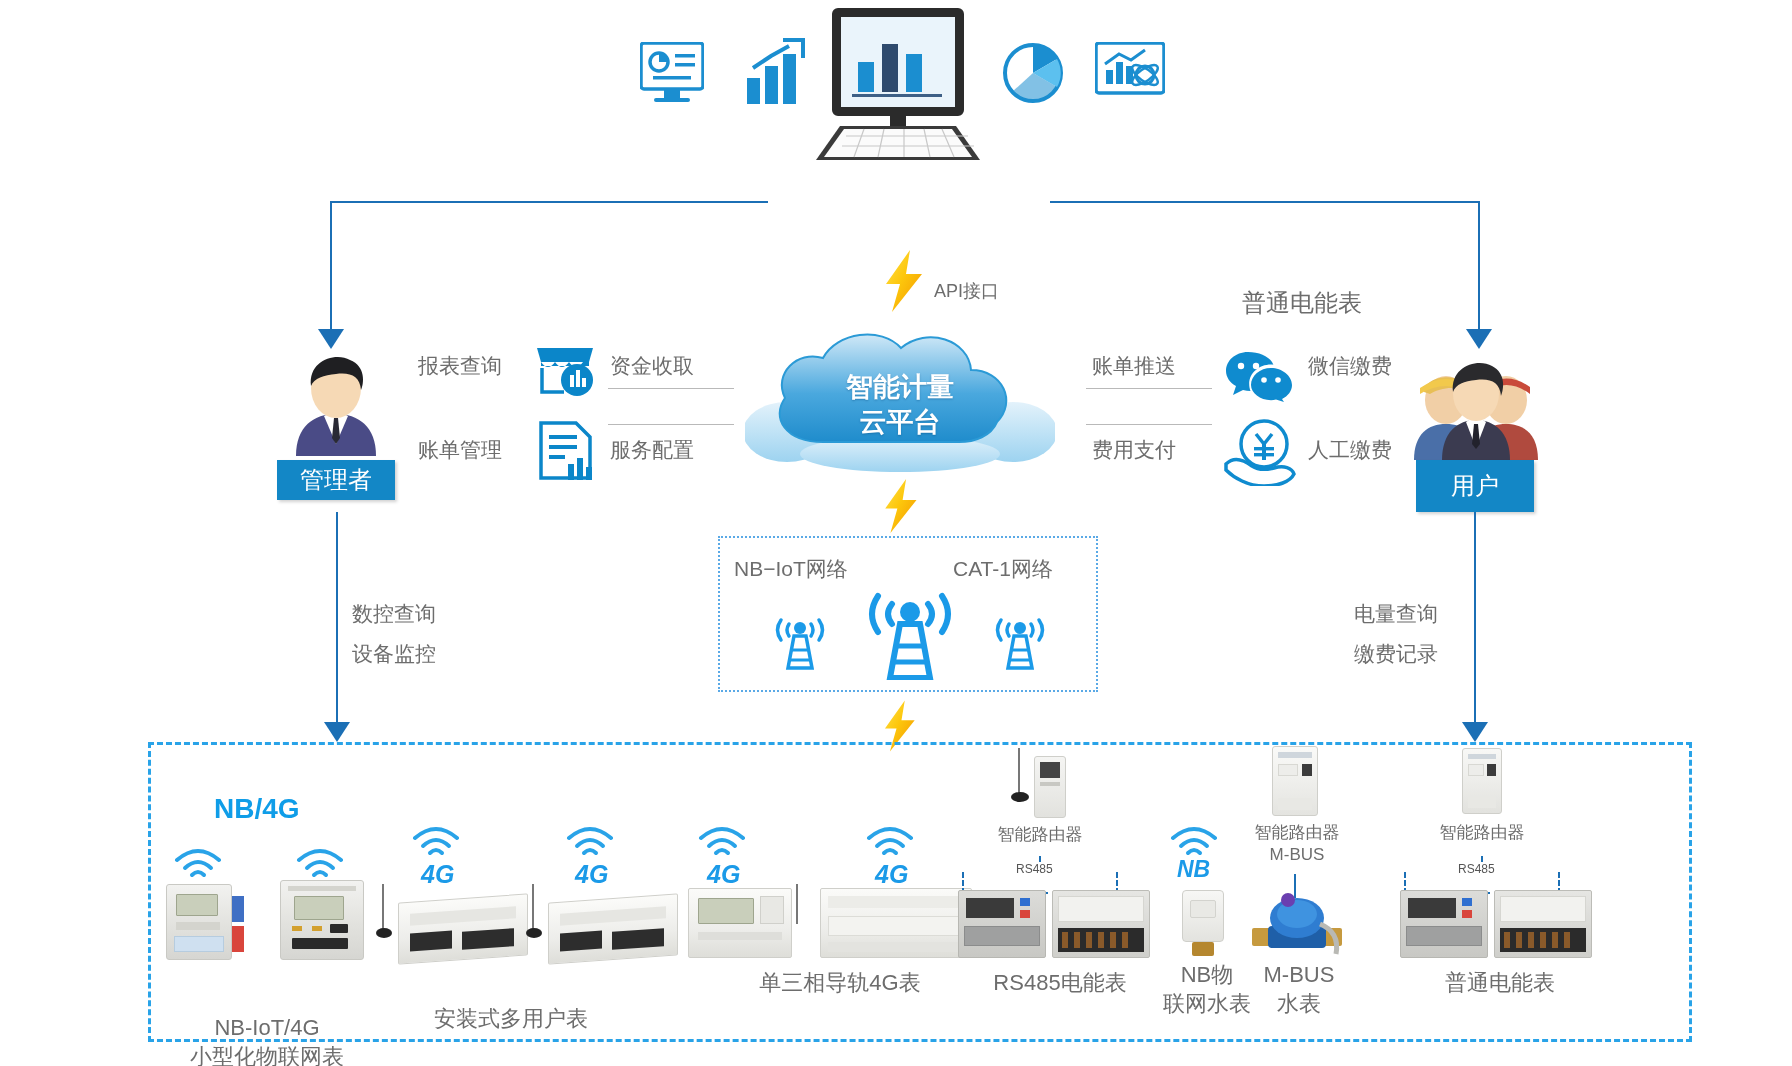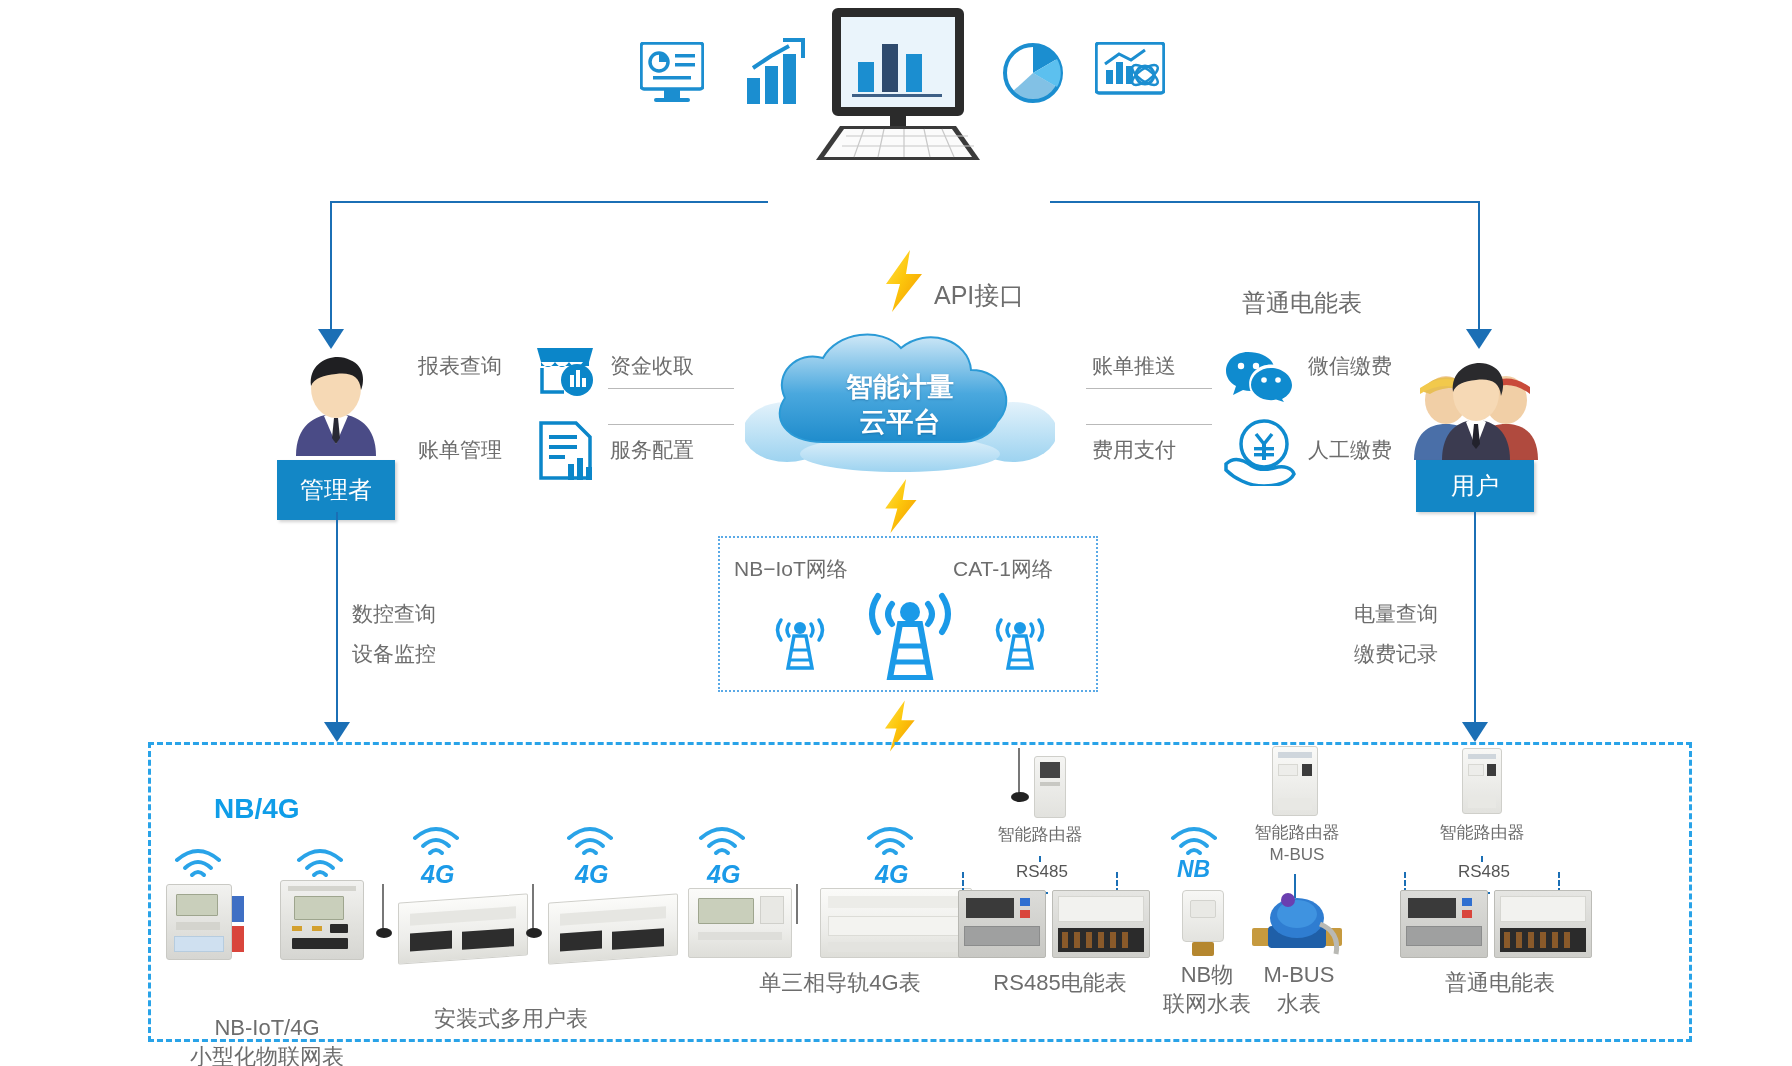--- a/index.html
+++ b/index.html
@@ -132,21 +132,21 @@
   }
   .rs485-box {
     position: absolute;
     border: 2px dashed #1b6fb5;
     border-top: none;
     height: 22px;
   }
   .rs485-txt {
     position: absolute;
     color: #555;
-    font-size: 17px;
+    font-size: 12px;
     background: #fff;
     padding: 0 4px;
   }
   .stub-v { position: absolute; width: 2px; background: #1b6fb5; }
 
   
   .dev-photo { position: absolute; }
   .meter {
     position: absolute;
     background: linear-gradient(180deg,#f2f2f0 0%, #e2e2de 55%, #d6d6d2 100%);
@@ -265,21 +265,21 @@
   <svg class="abs" style="left:880px;top:250px;" width="46" height="62" viewBox="0 0 46 62">
     <defs>
       <linearGradient id="boltg" x1="0" y1="0" x2="1" y2="1">
         <stop offset="0%" stop-color="#ffe14d"></stop>
         <stop offset="45%" stop-color="#fdc70c"></stop>
         <stop offset="100%" stop-color="#f29500"></stop>
       </linearGradient>
     </defs>
     <polygon points="30,0 6,34 20,34 12,62 42,24 26,24" fill="url(#boltg)"></polygon>
   </svg>
-  <div class="lbl" style="left:934px;top:279px;font-size:25px;">API接口</div>
+  <div class="lbl" style="left:934px;top:279px;font-size:18px;">API接口</div>
 
   <div class="cloud-wrap" style="left:745px;top:322px;width:310px;height:150px;">
     <svg width="310" height="150" viewBox="0 0 310 150">
       <defs>
         <linearGradient id="cg" x1="0" y1="0" x2="0" y2="1">
           <stop offset="0%" stop-color="#cfe8f7"></stop>
           <stop offset="55%" stop-color="#4aa8de"></stop>
           <stop offset="100%" stop-color="#1f8ccc"></stop>
         </linearGradient>
         <linearGradient id="cg2" x1="0" y1="0" x2="0" y2="1">
@@ -306,21 +306,21 @@
   </svg>
 
   <svg class="abs" style="left:288px;top:352px;" width="96" height="104" viewBox="0 0 96 104">
     <ellipse cx="48" cy="94" rx="44" ry="12" fill="#ffffff"></ellipse>
     <path d="M8 104 C8 74 26 62 48 62 C70 62 88 74 88 104 Z" fill="#4a4b86"></path>
     <path d="M36 64 L48 92 L60 64 L52 60 L44 60 Z" fill="#ffffff"></path>
     <path d="M46 66 L50 66 L52 86 L48 92 L44 86 Z" fill="#2a2a35"></path>
     <ellipse cx="48" cy="36" rx="25" ry="30" fill="#f6d9b5"></ellipse>
     <path d="M23 34 C20 8 48 0 62 8 C78 14 76 32 73 38 C72 24 62 20 48 22 C36 23 26 26 23 34 Z" fill="#1f1f22"></path>
   </svg>
-  <div class="role-box" style="left:277px;top:460px;width:118px;height:60px;">
+  <div class="role-box" style="left:277px;top:460px;width:118px;height:40px;">
     <span>管理者</span>
   </div>
 
   <div class="lbl" style="left:418px;top:352px;">报表查询</div>
   <svg class="abs" style="left:534px;top:342px;" width="62" height="56" viewBox="0 0 62 56">
     <path d="M3 6 H59 L55 20 H7 Z" fill="#0b86c9"></path>
     <path d="M7 20 Q14 30 21 20 Q28 30 35 20 Q42 30 49 20 L55 20 L55 24 H7 Z" fill="#0b86c9"></path>
     <path d="M8 26 V50 H30" fill="none" stroke="#0b86c9" stroke-width="3.5"></path>
     <circle cx="43" cy="38" r="16" fill="#0b86c9"></circle>
     <rect x="36" y="33" width="4" height="12" fill="#fff"></rect>

